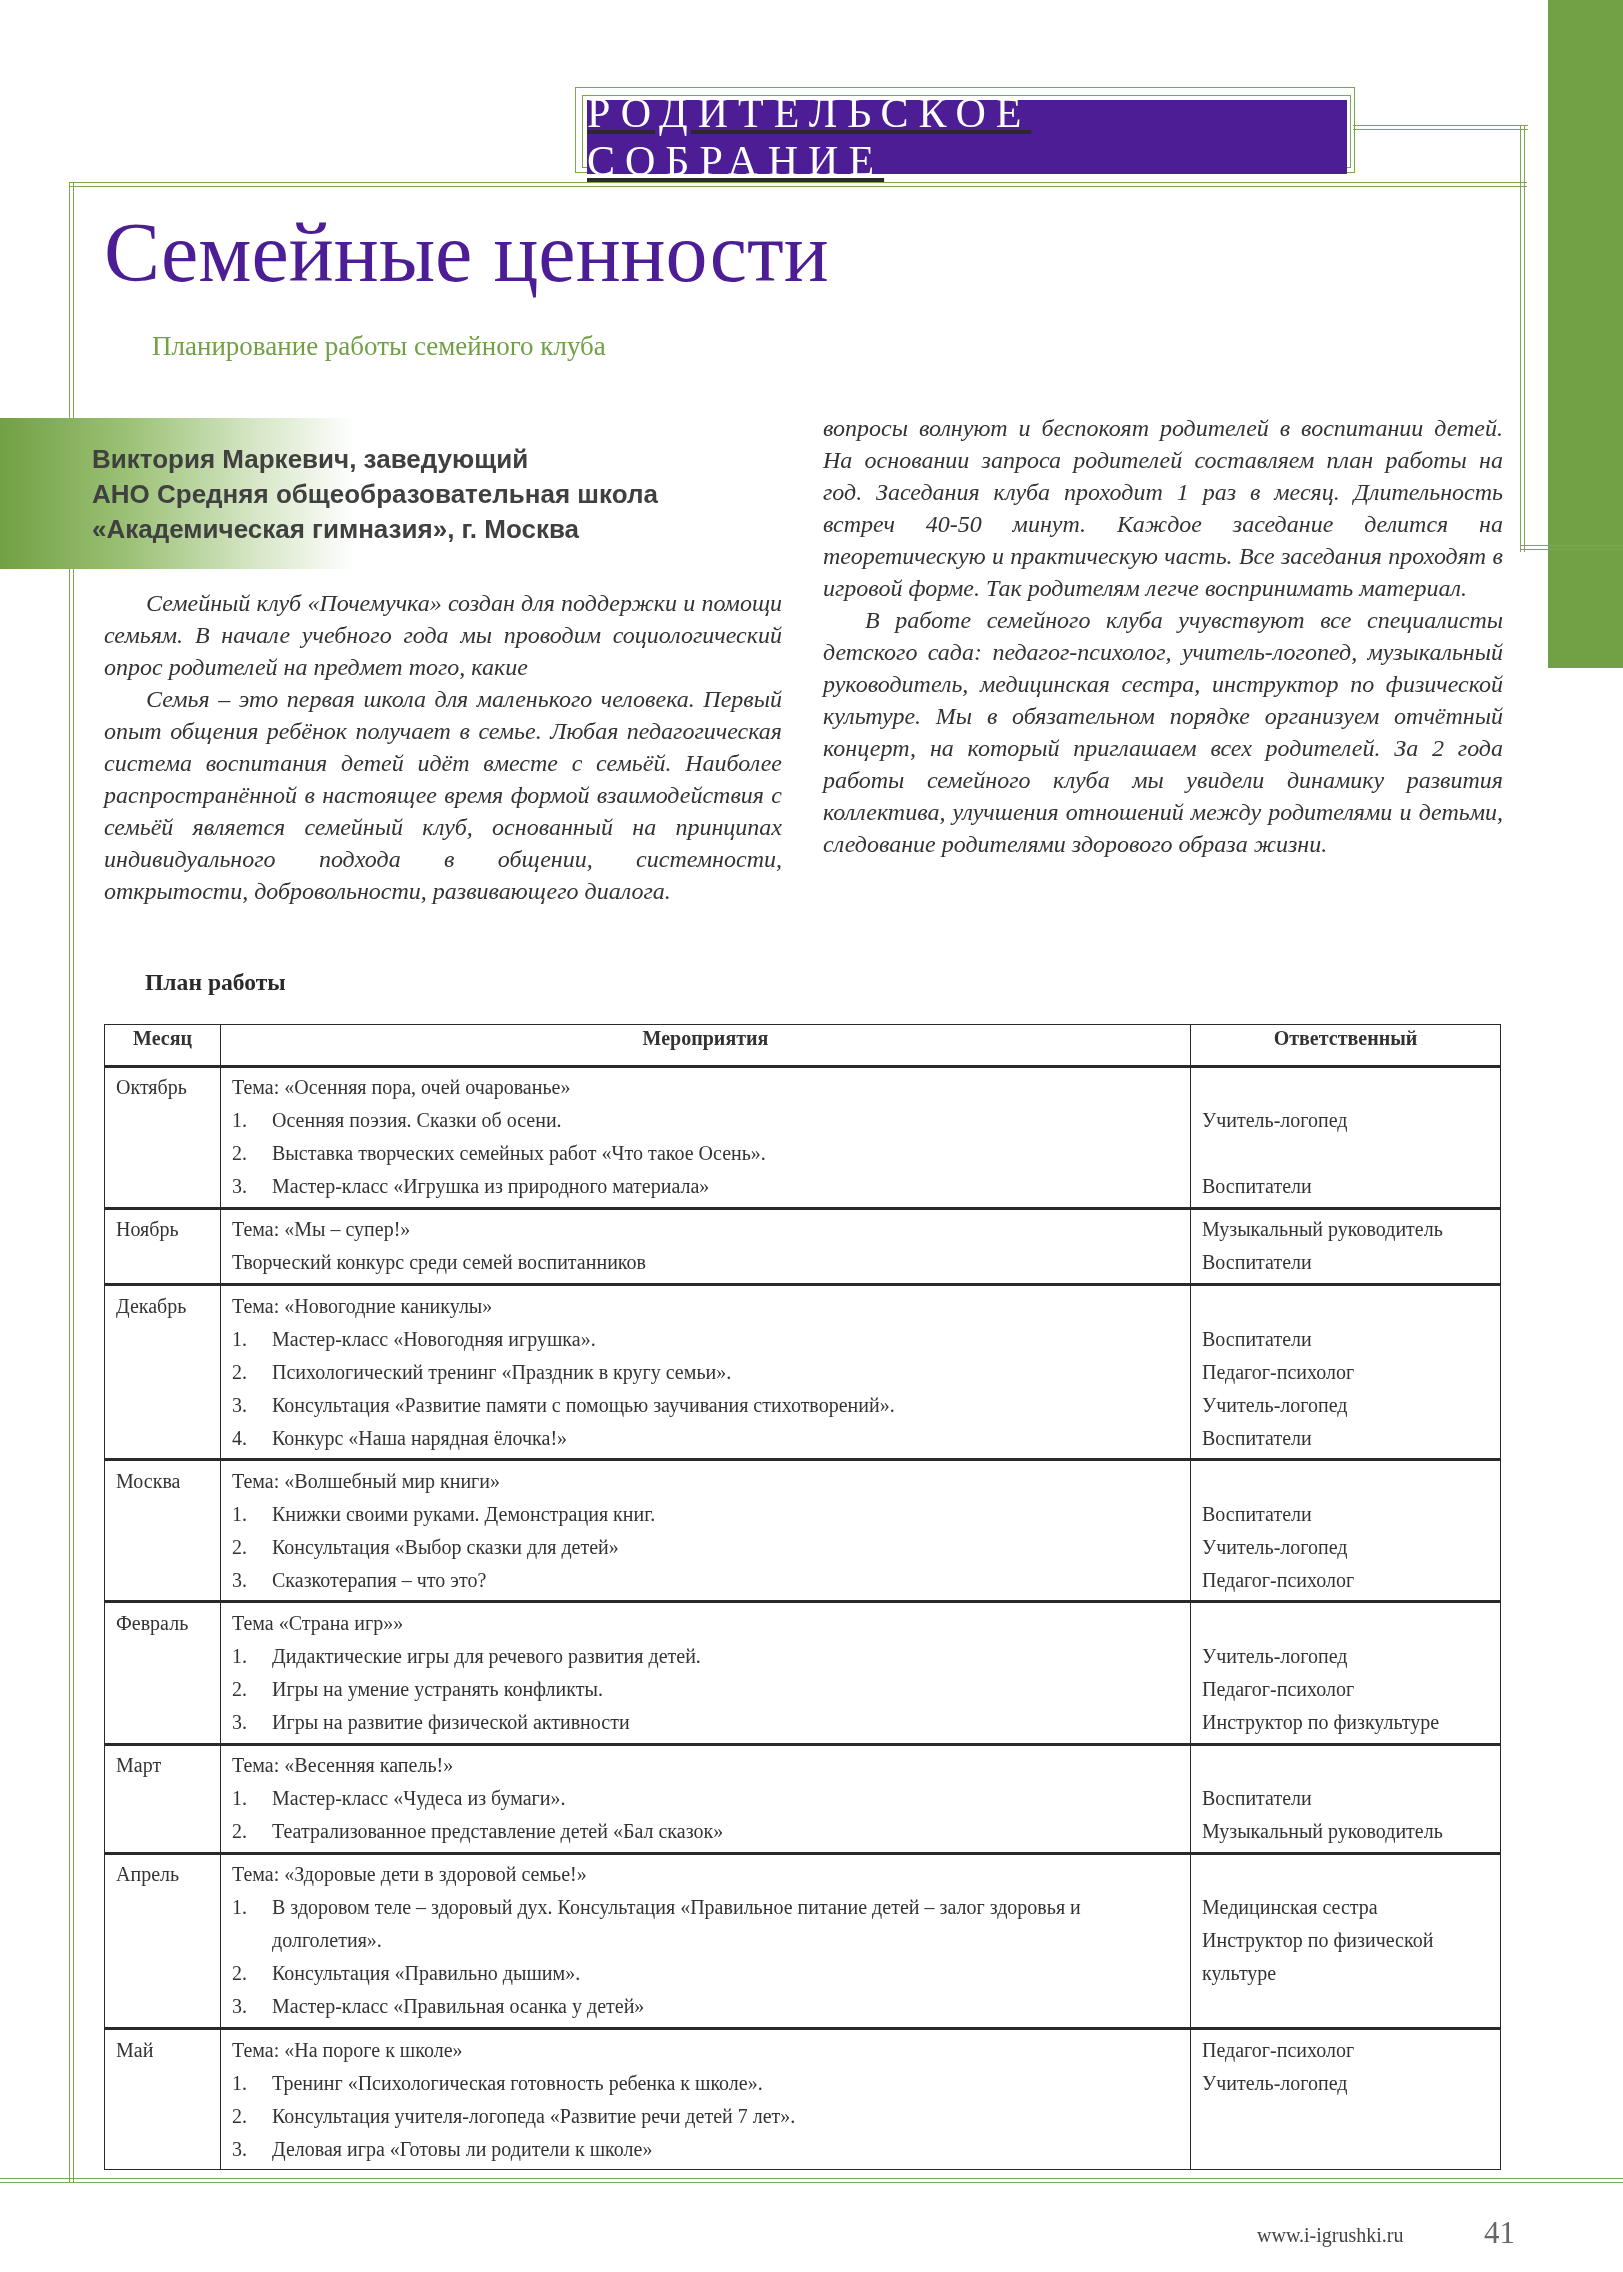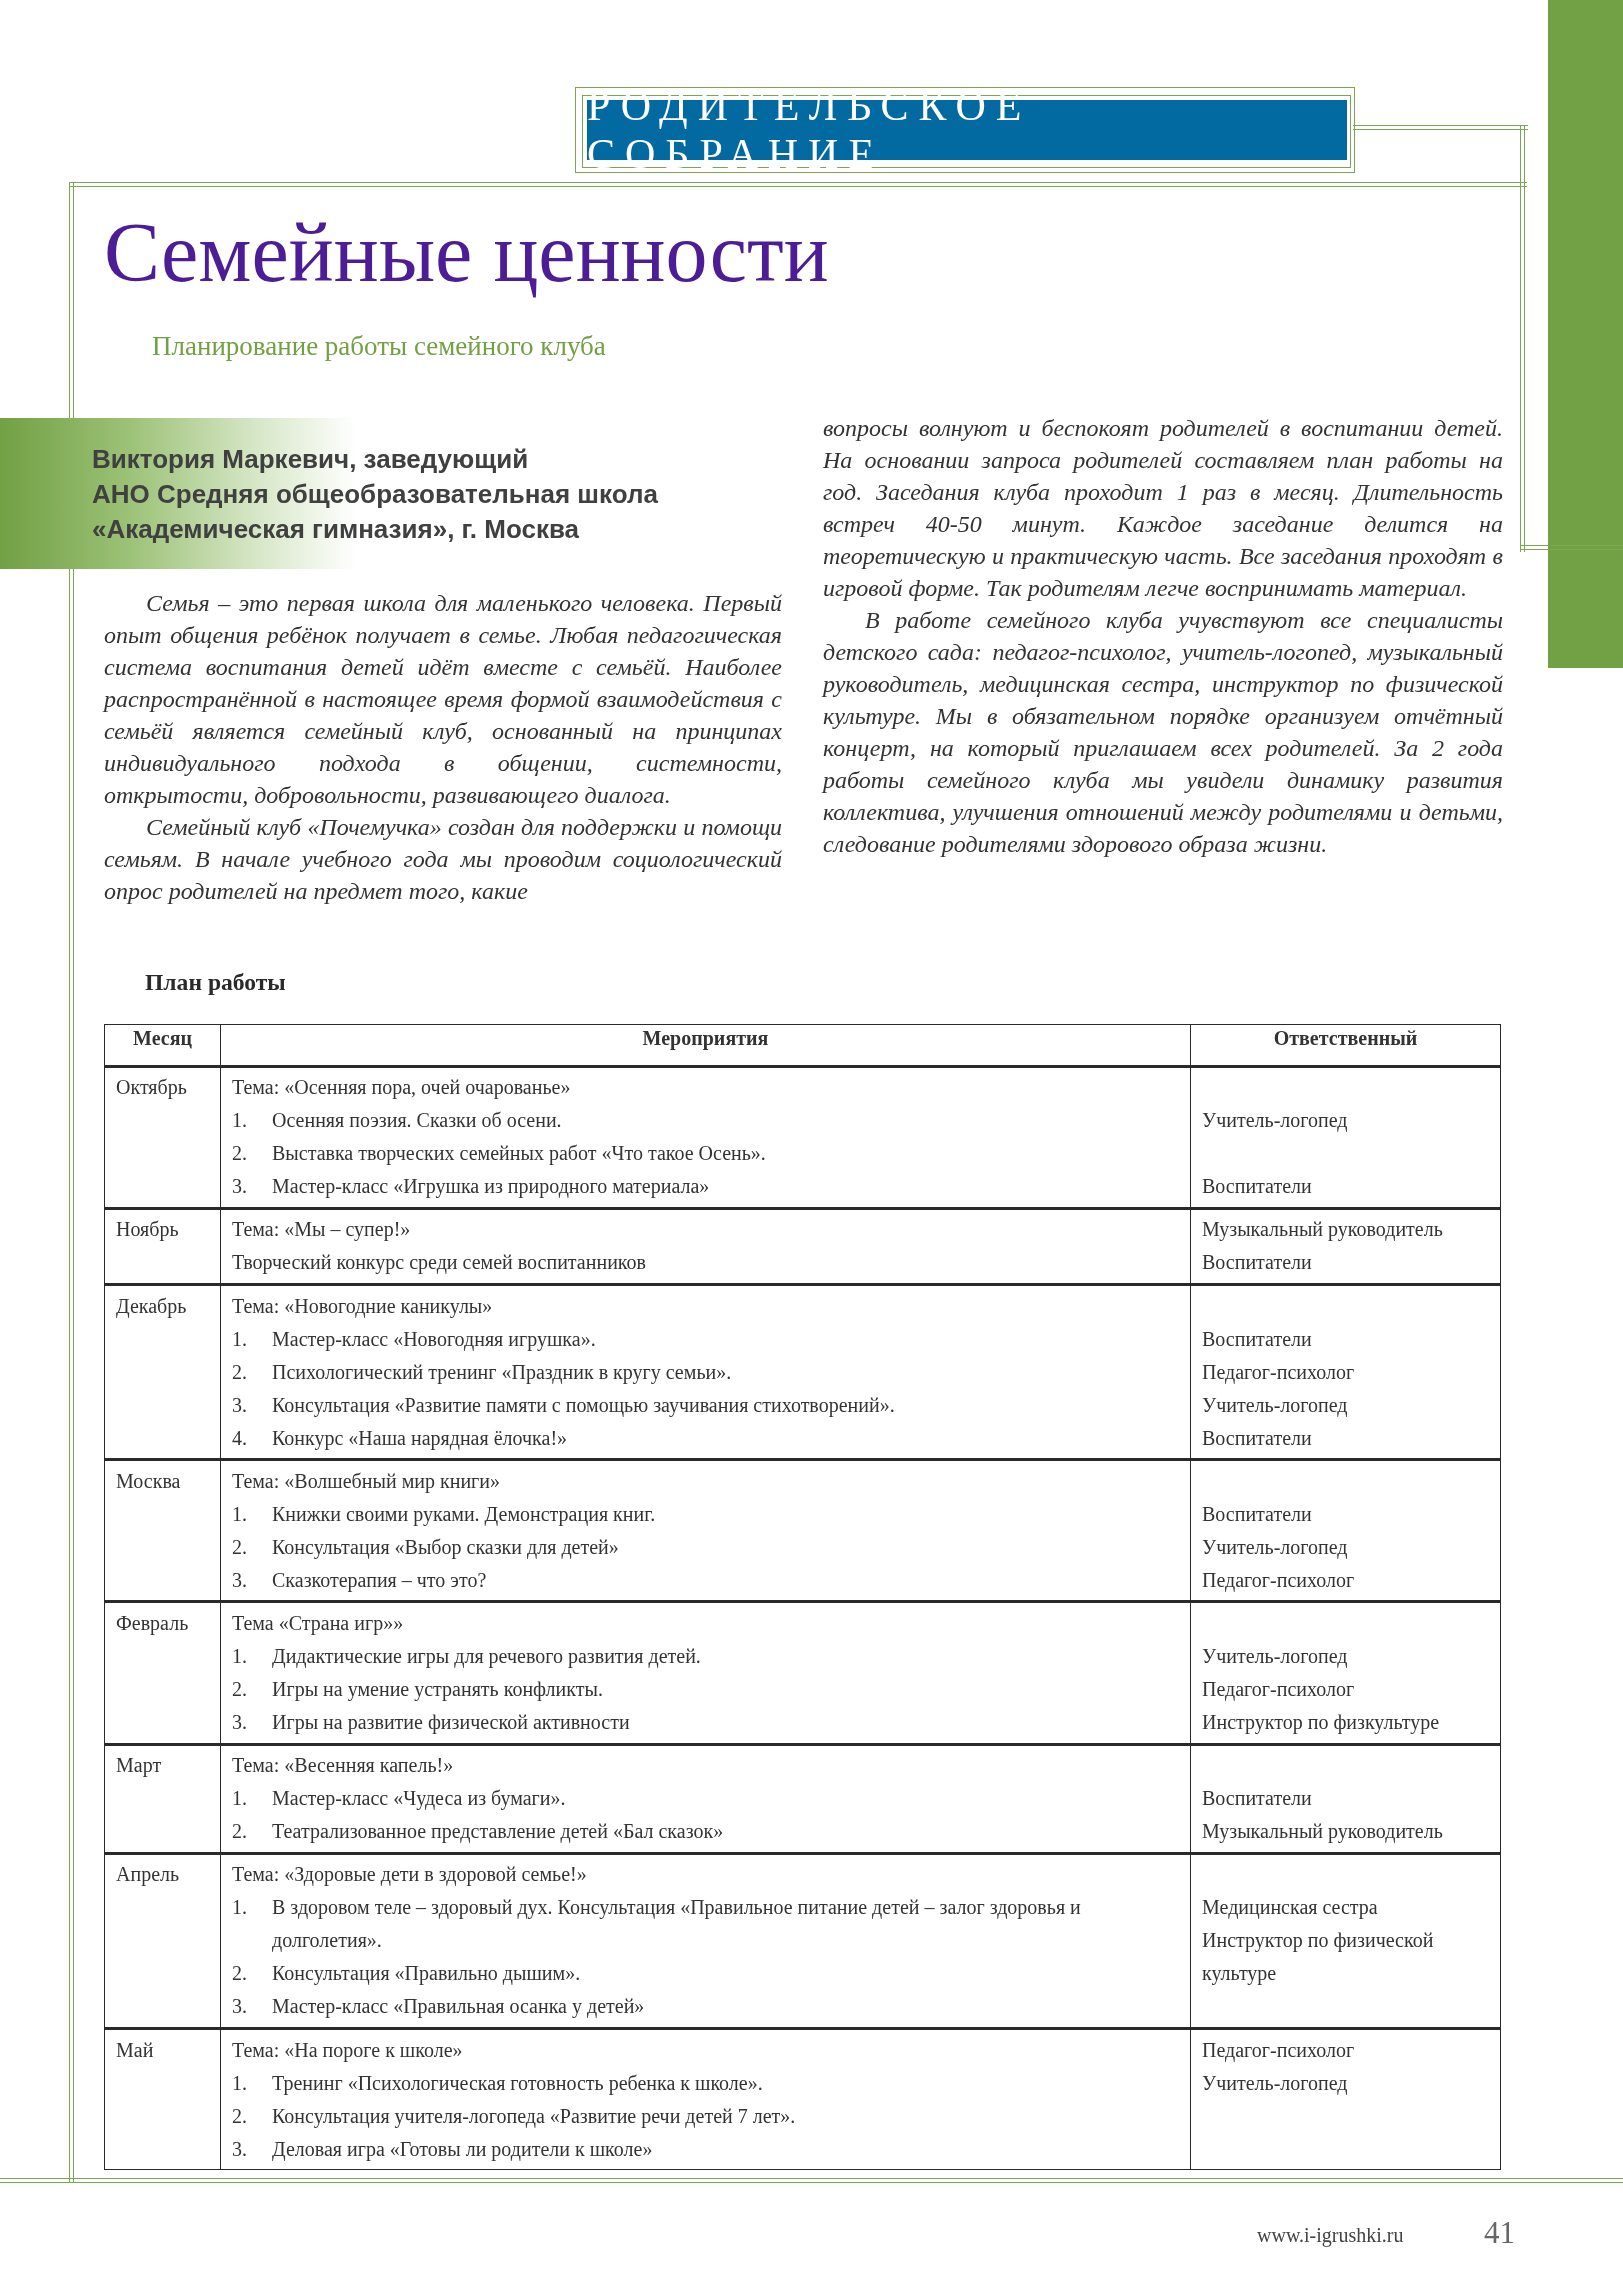--- a/index.html
+++ b/index.html
@@ -5,21 +5,21 @@
   html, body { margin:0; padding:0; background:#ffffff; }
   body { width:1624px; height:2273px; position:relative; overflow:hidden; font-family:"Liberation Serif", serif; color:#2a2a2a; }
   .abs { position:absolute; }
   
   .green-band { left:1548px; top:0; width:75px; height:668px; background:#72a044; }
   .hline2 { height:2.7px; border-top:1.8px solid #7aa84e; border-bottom:1.8px solid #7aa84e; }
   .vline2 { width:2.7px; border-left:1.8px solid #7aa84e; border-right:1.8px solid #7aa84e; }
   
   .section-outer { left:575px; top:87px; width:778px; height:84px; border:1.8px solid #7aa84e; }
   .section-inner { left:582px; top:95px; width:767px; height:71px; border:1.8px solid #7aa84e; }
-  .section-box { left:587px; top:100px; width:760px; height:60px; background:#0369a1; display:flex; align-items:center; justify-content:center; }
+  .section-box { left:587px; top:100px; width:760px; height:74px; background:#4c1d95; display:flex; align-items:center; justify-content:center;text-decoration:underline; }
   .section-box span { color:#ffffff; font-family:"Liberation Serif", serif; font-size:42px; letter-spacing:10px; }
   .title { left:104px; top:211px; font-size:84px; color:#4c1d95; font-family:"Liberation Serif", serif; line-height:1; }
   .subtitle { left:104px; top:331px; font-size:27px; color:#72a044; font-family:"Liberation Serif", serif;margin-left:48px; }
   .author-bg { left:0; top:418px; width:509px; height:151px; background:linear-gradient(to right, #72a044 0%, #9bc176 25%, #d6e6c6 50%, #ffffff 70%); }
   .author { left:92px; top:442px; font-family:"Liberation Sans", sans-serif; font-weight:bold; font-size:26px; line-height:35px; color:#404040; }
   .col { font-size:24px; line-height:32px; text-align:justify; color:#333; }
   .col p { margin:0; text-indent:42px;font-style:italic; }
   .col p.noindent { text-indent:0; }
   .col-left { left:104px; top:587px; width:678px; }
   .col-right { left:823px; top:412px; width:680px; }
@@ -60,22 +60,22 @@
 <div class="abs subtitle">Планирование работы семейного клуба</div>
 
 <div class="abs author-bg"></div>
 <div class="abs author">
   <div>Виктория Маркевич, заведующий</div>
   <div>АНО Средняя общеобразовательная школа</div>
   <div>«Академическая гимназия», г. Москва</div>
 </div>
 
 <div class="abs col col-left">
+  <p>Семейный клуб «Почемучка» создан для поддержки и помощи семьям. В начале учебного года мы проводим социологический опрос родителей на предмет того, какие</p>
   <p>Семья – это первая школа для маленького человека. Первый опыт общения ребёнок получает в семье. Любая педагогическая система воспитания детей идёт вместе с семьёй. Наиболее распространённой в настоящее время формой взаимодействия с семьёй является семейный клуб, основанный на принципах индивидуального подхода в общении, системности, открытости, добровольности, развивающего диалога.</p>
-  <p>Семейный клуб «Почемучка» создан для поддержки и помощи семьям. В начале учебного года мы проводим социологический опрос родителей на предмет того, какие</p>
 </div>
 <div class="abs col col-right">
   <p class="noindent">вопросы волнуют и беспокоят родителей в воспитании детей. На основании запроса родителей составляем план работы на год. Заседания клуба проходит 1 раз в месяц. Длительность встреч 40-50 минут. Каждое заседание делится на теоретическую и практическую часть. Все заседания проходят в игровой форме. Так родителям легче воспринимать материал.</p>
   <p>В работе семейного клуба учувствуют все специалисты детского сада: педагог-психолог, учитель-логопед, музыкальный руководитель, медицинская сестра, инструктор по физической культуре. Мы в обязательном порядке организуем отчётный концерт, на который приглашаем всех родителей. За 2 года работы семейного клуба мы увидели динамику развития коллектива, улучшения отношений между родителями и детьми, следование родителями здорового образа жизни.</p>
 </div>
 
 <div class="abs plan-title">План работы</div>
 
 <table class="plan">
   <thead>

